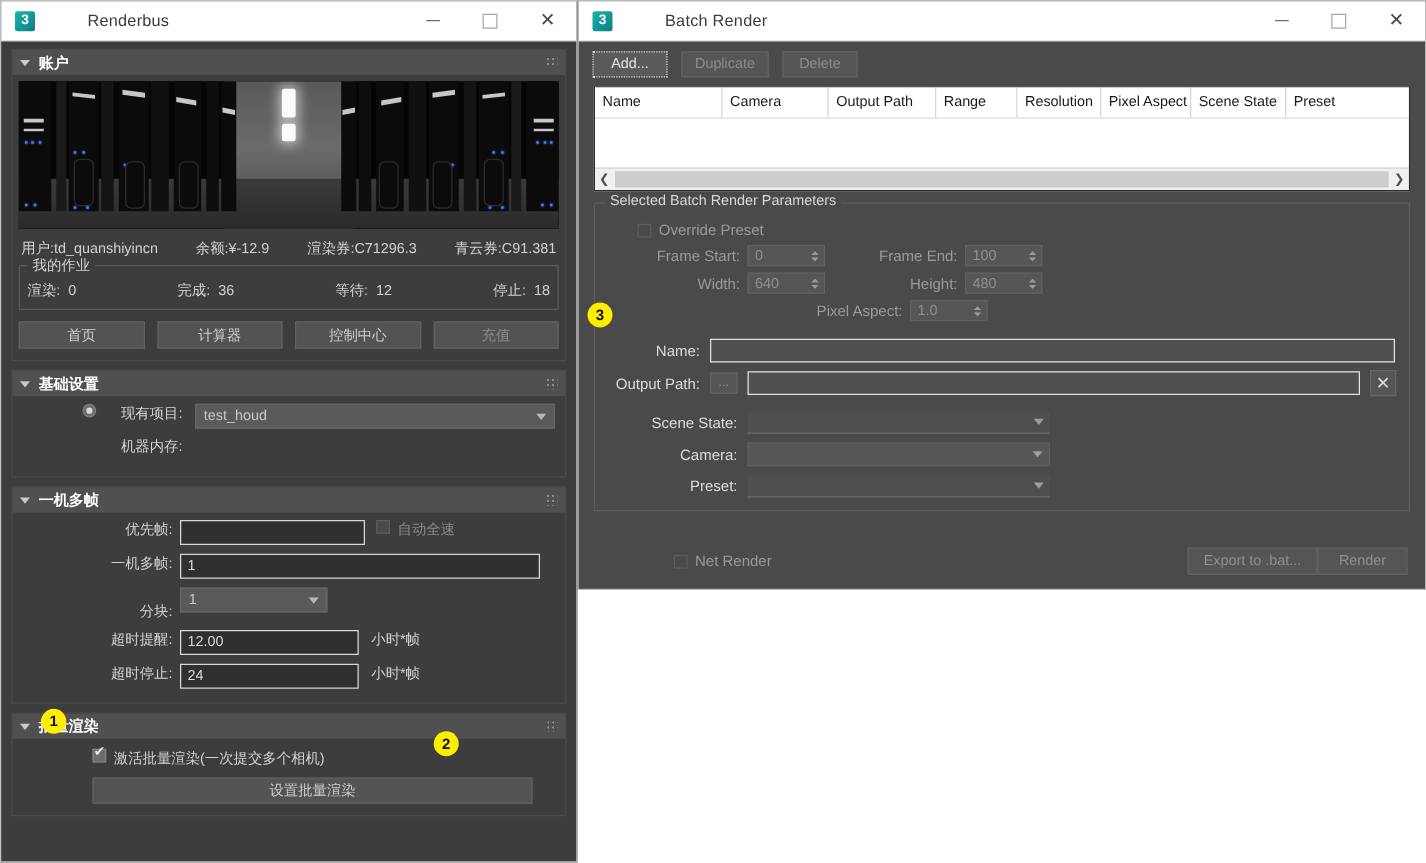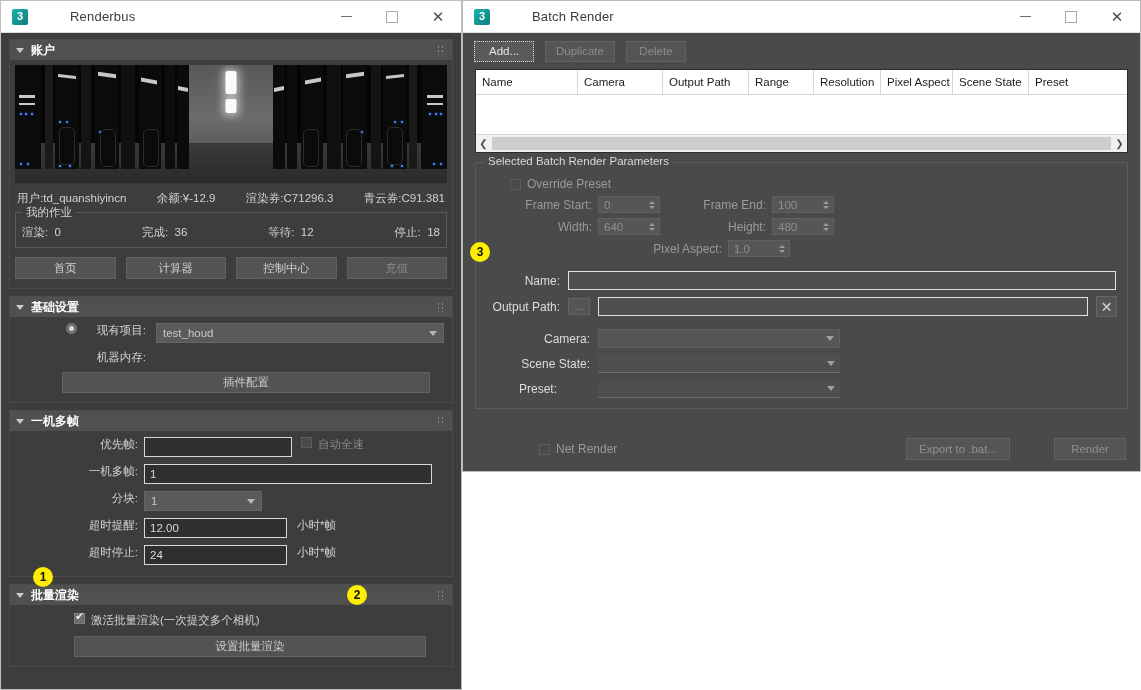--- a/index.html
+++ b/index.html
@@ -392,21 +392,20 @@
               <span class="carat"></span>
             </div>
           </div>
 
 
           <div class="frow">
             <div style="width:66px;"></div>
             <div class="flabel" style="width:62px;">机器内存:</div>
           </div>
 
-          <div class="wide-btn" style="margin:2px 14px 0 44px;">插件配置</div>
         </div>
       </div>
 
       <div class="group">
         <div class="group-head">
           <div class="tri"></div>
           <div class="group-title">一机多帧</div>
           <div class="grip"></div>
         </div>
         <div class="group-body">
@@ -417,21 +416,21 @@
             <div class="chk dimbox" style="margin-left:9px;"></div>
             <div class="dimtxt">自动全速</div>
           </div>
 
           <div class="frow">
             <div class="flabel" style="width:120px;">一机多帧:</div>
             <div class="tinput" style="flex:1;margin-left:6px;margin-right:12px;">1</div>
           </div>
 
           <div class="frow">
-            <div class="flabel" style="width:120px;">分块:</div>
+            <div class="flabel" style="width:120px;margin-top:12px;">分块:</div>
             <div class="combo" style="width:118px;margin-left:6px;">
               <span class="cv">1</span>
               <span class="carat"></span>
             </div>
           </div>
 
           <div class="frow">
             <div class="flabel" style="width:120px;">超时提醒:</div>
             <div class="tinput" style="width:143px;margin-left:6px;">12.00</div>
             <div class="unit">小时*帧</div>
@@ -572,51 +571,51 @@
       </div>
 
       <div style="display:flex;align-items:center;margin-bottom:12px;">
         <div class="lbl" style="width:74px;">Output Path:</div>
         <div class="dotbtn" style="margin-left:8px;">...</div>
         <div class="winput" style="flex:1;margin-left:8px;"></div>
         <div class="xbtn" style="margin-left:8px;">✕</div>
       </div>
 
       <div style="display:flex;align-items:center;margin-bottom:7px;">
+        <div class="lbl" style="width:104px;">Scene State:</div>
+        <div class="combo2 flat" style="width:242px;margin-left:8px;">
+          <span class="cv"></span>
+          <span class="carat"></span>
+        </div>
+      </div>
+
+      <div style="display:flex;align-items:center;margin-bottom:7px;">
         <div class="lbl" style="width:104px;">Camera:</div>
         <div class="combo2" style="width:242px;margin-left:8px;">
           <span class="cv"></span>
           <span class="carat"></span>
         </div>
       </div>
 
-      <div style="display:flex;align-items:center;margin-bottom:7px;">
-        <div class="lbl" style="width:104px;">Scene State:</div>
-        <div class="combo2 flat" style="width:242px;margin-left:8px;">
-          <span class="cv"></span>
-          <span class="carat"></span>
-        </div>
-      </div>
-
       <div style="display:flex;align-items:center;">
-        <div class="lbl" style="width:104px;text-align:center;">Preset:</div>
+        <div class="lbl" style="width:104px;">Preset:</div>
         <div class="combo2 flat" style="width:242px;margin-left:8px;">
           <span class="cv"></span>
           <span class="carat"></span>
         </div>
       </div>
     </div>
 
     <div class="br-footer">
       <div style="display:flex;align-items:center;margin-left:62px;">
         <div class="chk dimbox"></div>
         <div class="lbl dim">Net Render</div>
       </div>
       <div style="flex:1;"></div>
       <div class="fbtn">Export to .bat...</div>
-      <div class="fbtn" style="margin-left:44px;min-width:72px;">Render</div>
+      <div class="fbtn" style="min-width:72px;">Render</div>
     </div>
 
   </div>
 
   <div class="badge" style="left:470px;top:242px;">3</div>
 
 </div>
 
 </body></html>

